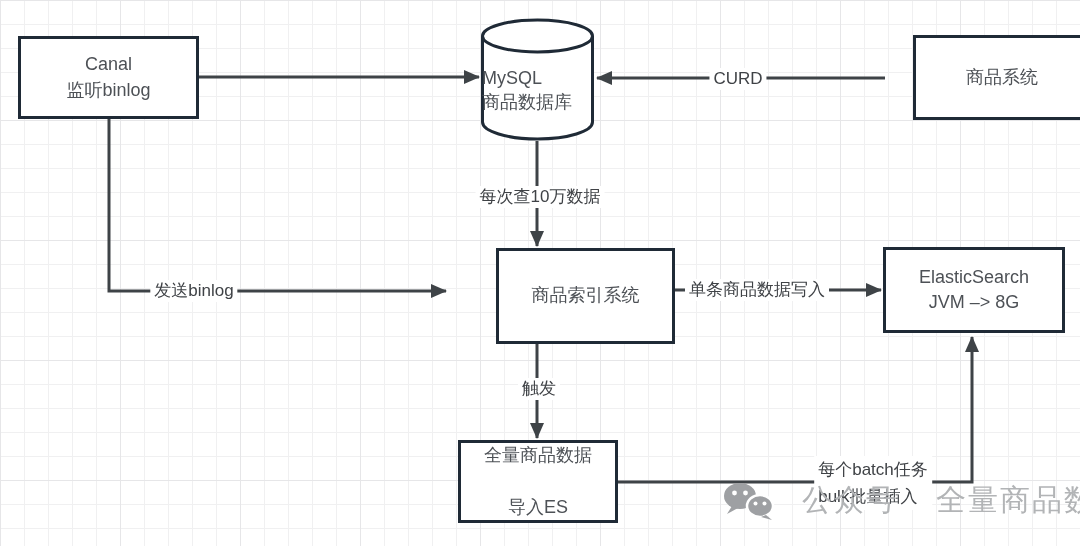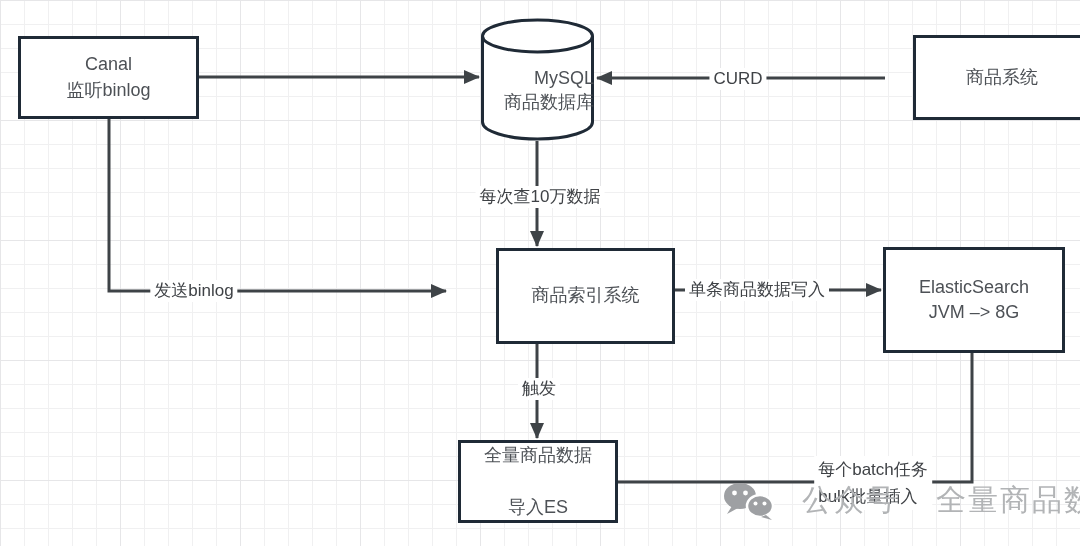--- a/index.html
+++ b/index.html
@@ -29,25 +29,25 @@
     position:absolute; box-sizing:border-box;
     border:3px solid var(--node_border); background:var(--node_bg);
     color:var(--node_text); font-size:18px; line-height:1.4;
     display:flex; flex-direction:column; align-items:center; justify-content:center;
     text-align:center;
   }
   .node-canal{left:18px; top:36px; width:181px; height:83px;}
   .node-product{left:885px; top:35px; width:178px; height:85px;margin-left:28px;}
   .node-index{left:448px; top:248px; width:179px; height:96px;margin-left:48px;}
   .node-full{left:458px; top:440px; width:160px; height:83px;gap:26px;}
-  .node-es{left:883px; top:247px; width:182px; height:106px;}
+  .node-es{left:883px; top:247px; width:182px; height:86px;}
 
   .cyl-text{
     position:absolute; left:482px; top:66px; width:112px;
-    color:var(--node_text); font-size:18px; line-height:24px; text-align:right;
+    color:var(--node_text); font-size:18px; line-height:24px; text-align:left;
   }
 
   .elabel{
     position:absolute; transform:translate(-50%,-50%);
     background:var(--node_bg); padding:0 4px; white-space:nowrap;
     color:var(--label_text); font-size:17px; line-height:22px;text-align:center;
   }
   .elabel-curd{left:738px; top:79px;}
   .elabel-query{left:540px; top:197px;}
   .elabel-send{left:194px; top:291px;}

